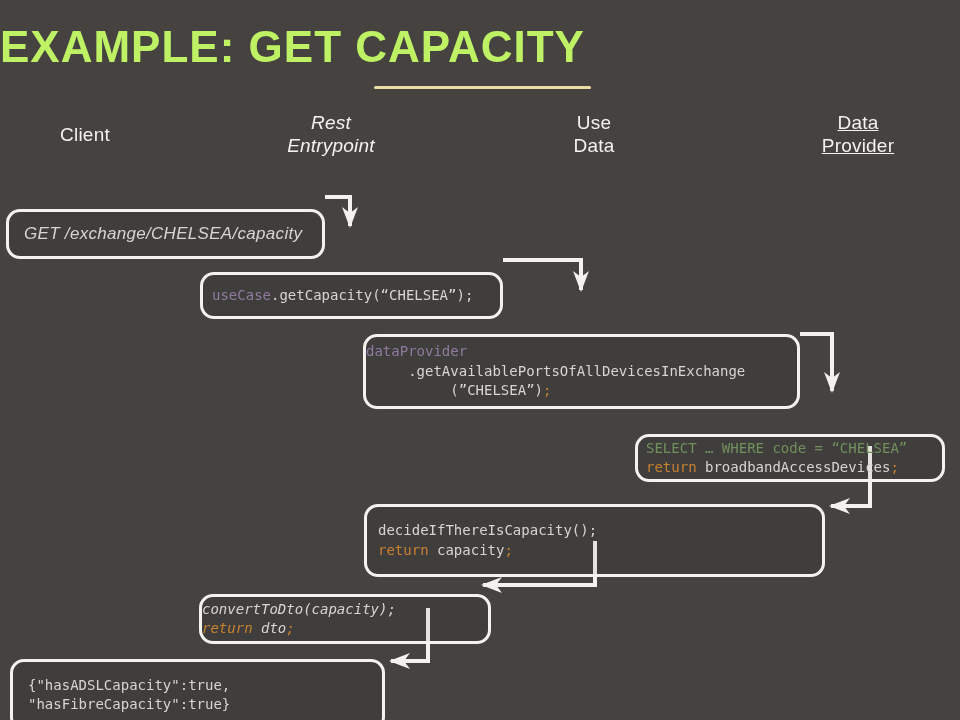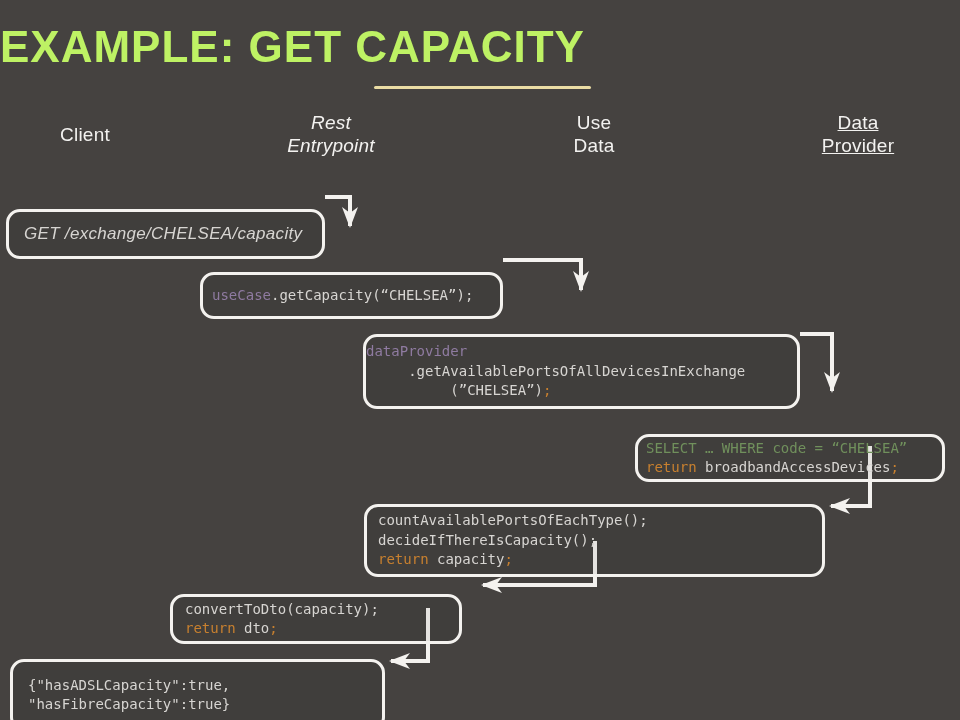--- a/index.html
+++ b/index.html
@@ -39,21 +39,21 @@
   .code-line{white-space:pre;}
   .box-request{
     left:6px;top:173px;width:319px;height:50px;padding-left:15px;
     font-family:"Liberation Sans",sans-serif;font-style:italic;
     font-size:17px;font-weight:500;letter-spacing:0.3px;color:#F0EEEB;
   }
   .box-usecase{left:200px;top:236px;width:303px;height:47px;padding-left:9px;}
   .box-dataprovider{left:363px;top:298px;width:437px;height:75px;padding-left:0;}
   .box-select{left:635px;top:398px;width:310px;height:48px;padding-left:8px;}
   .box-count{left:364px;top:468px;width:461px;height:73px;padding-left:11px;}
-  .box-dto{left:170px;top:558px;width:292px;height:50px;padding-left:12px;}
+  .box-dto{left:199px;top:558px;width:292px;height:50px;font-style:italic;}
   .box-response{left:10px;top:623px;width:375px;height:72px;padding-left:15px;}
   .seg-plain{color:#D7D5D2;}
   .seg-type{color:#8F7BA1;}
   .seg-kw{color:#C8802F;}
   .seg-green{color:#70905C;}
   .arrows{position:absolute;left:0;top:0;width:960px;height:720px;pointer-events:none;}
 </style>
 </head>
 <body>
 
@@ -93,21 +93,20 @@
   <div class="box box-code box-dataprovider">
       <div class="code-line"><span class="seg-type">dataProvider</span></div>
       <div class="code-line"><span class="seg-plain">     .getAvailablePortsOfAllDevicesInExchange</span></div>
       <div class="code-line"><span class="seg-plain">          (”CHELSEA”)</span><span class="seg-kw">;</span></div>
     </div>
   <div class="box box-code box-select">
       <div class="code-line"><span class="seg-green">SELECT … WHERE code = “CHELSEA”</span></div>
       <div class="code-line"><span class="seg-kw">return</span><span class="seg-plain"> broadbandAccessDevices</span><span class="seg-kw">;</span></div>
     </div>
   <div class="box box-code box-count">
-      <div class="code-line"><span class="seg-plain">countAvailablePortsOfEachType();</span></div>
       <div class="code-line"><span class="seg-plain">decideIfThereIsCapacity();</span></div>
       <div class="code-line"><span class="seg-kw">return</span><span class="seg-plain"> capacity</span><span class="seg-kw">;</span></div>
     </div>
   <div class="box box-code box-dto">
       <div class="code-line"><span class="seg-plain">convertToDto(capacity);</span></div>
       <div class="code-line"><span class="seg-kw">return</span><span class="seg-plain"> dto</span><span class="seg-kw">;</span></div>
     </div>
   <div class="box box-code box-response">
       <div class="code-line"><span class="seg-plain">{"hasADSLCapacity":true,</span></div>
       <div class="code-line"><span class="seg-plain">"hasFibreCapacity":true}</span></div>

